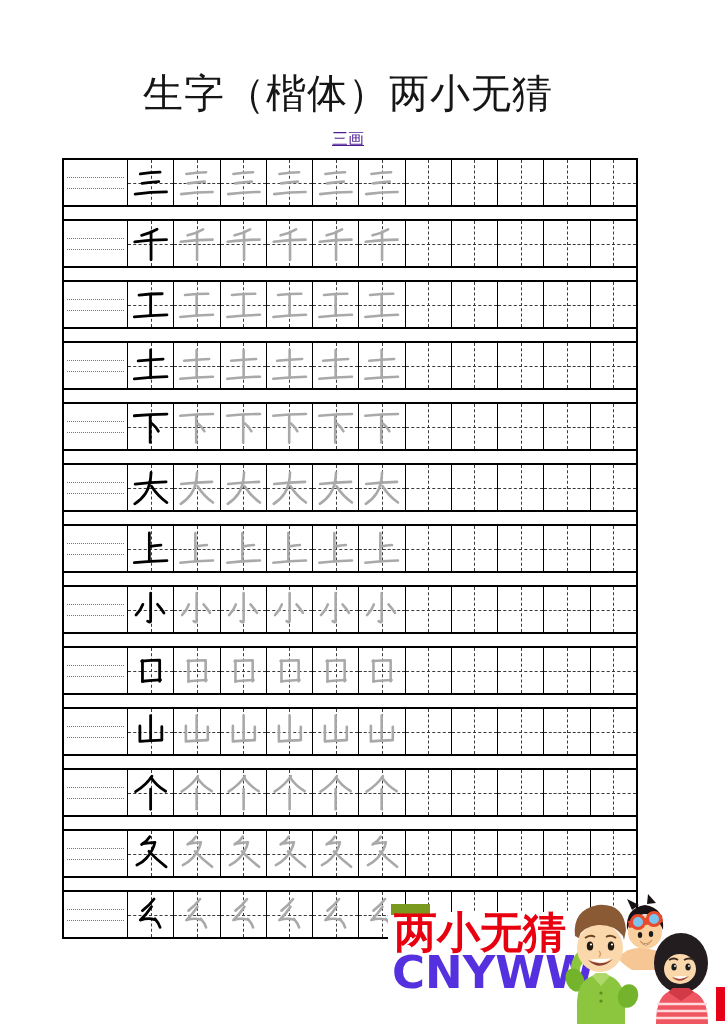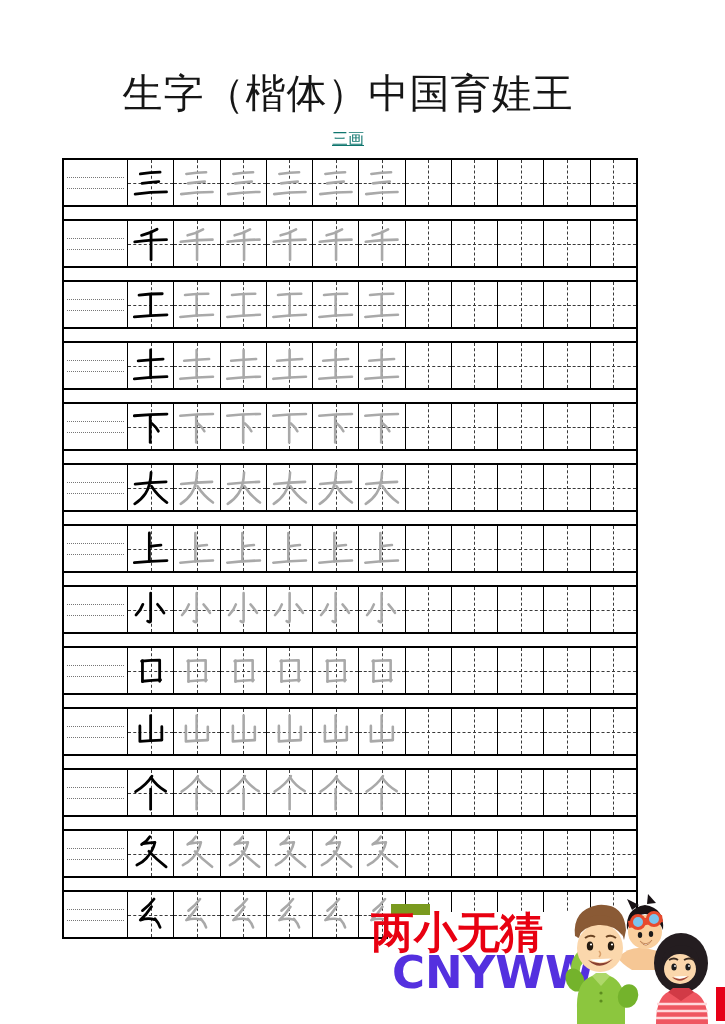--- a/index.html
+++ b/index.html
@@ -1,21 +1,21 @@
 <!DOCTYPE html>
 <html><head>
 <meta charset="utf-8">
 <style>
   html,body{margin:0;padding:0;background:#fff;}
   .page{position:relative;width:725px;height:1024px;background:#ffffff;overflow:hidden;
         font-family:"Liberation Serif","DejaVu Serif",serif;}
   .title{position:absolute;left:62px;top:66px;width:572px;text-align:center;
          font-size:40px;font-weight:400;color:#161616;letter-spacing:1px;white-space:nowrap;}
   .subtitle{position:absolute;left:62px;top:129px;width:572px;text-align:center;
-            font-size:16px;color:#0f766e;text-decoration:underline;}
+            font-size:16px;color:#4c1d95;text-decoration:underline;}
   
   .grid{position:absolute;left:62px;top:158px;width:572px;z-index:1;
         border-left:2px solid #000;border-right:2px solid #000;}
   .row{display:flex;height:49px;box-sizing:border-box;margin-bottom:12px;
        border-top:2px solid #000;border-bottom:2px solid #000;background:#fff;}
   .row:last-child{margin-bottom:0;}
   .pycell{width:64px;flex:0 0 64px;position:relative;box-sizing:border-box;
           border-right:1.5px solid #000;}
   .pyline{position:absolute;left:3px;right:3px;height:0;border-top:1px dotted #767676;}
   .pyline1{top:38%;} .pyline2{top:62%;}
@@ -25,35 +25,35 @@
                 border-top:1.5px dashed #3a3a3a;}
   .cell::after{content:"";position:absolute;top:0;bottom:0;left:50%;width:0;
                border-left:1.5px dashed #3a3a3a;}
   .glyph{position:absolute;left:1px;top:1px;width:calc(100% - 2px);height:calc(100% - 2px);z-index:2;}
   .glyph path{fill:none;stroke-linecap:round;stroke-linejoin:round;}
   .model .glyph path{stroke:#000000;stroke-width:6.5;}
   .trace .glyph path{stroke:#a9a9a9;stroke-width:6;}
   
   .wm-box{position:absolute;left:388px;top:912px;width:337px;height:112px;background:#ffffff;z-index:3;}
   .wm-bar{position:absolute;left:391px;top:904px;width:39px;height:11px;z-index:4;}
-  .wm-l1{position:absolute;left:371px;top:911px;z-index:4;font-family:"DejaVu Sans","Liberation Sans",sans-serif;
+  .wm-l1{position:absolute;left:394px;top:911px;z-index:4;font-family:"DejaVu Sans","Liberation Sans",sans-serif;
          font-weight:bold;font-size:43px;line-height:1;white-space:nowrap;}
   .wm-l2{position:absolute;left:392px;top:950px;z-index:4;font-family:"DejaVu Sans","Liberation Sans",sans-serif;
          font-weight:bold;font-size:45px;line-height:1;white-space:nowrap;}
   .wm-l3{position:absolute;left:403px;top:991px;z-index:4;font-family:"DejaVu Sans","Liberation Sans",sans-serif;
          font-weight:bold;font-size:26px;line-height:1.1;letter-spacing:8px;white-space:nowrap;}
   .wm-kids{position:absolute;left:548px;top:888px;width:177px;height:136px;z-index:5;}
   .wm-red{position:absolute;left:716px;top:987px;width:9px;height:34px;z-index:6;}
 </style>
 </head>
 <body>
 
 <div class="page">
 
-  <div class="title">生字（楷体）中国育娃王</div>
+  <div class="title">生字（楷体）两小无猜</div>
   <div class="subtitle">三画</div>
 
   <div class="grid" id="grid">
       <div class="row">
         <div class="pycell">
           <div class="pyline pyline1"></div>
           <div class="pyline pyline2"></div>
         </div>
         <div class="cell model">
           <svg viewBox="0 0 100 100" class="glyph">

